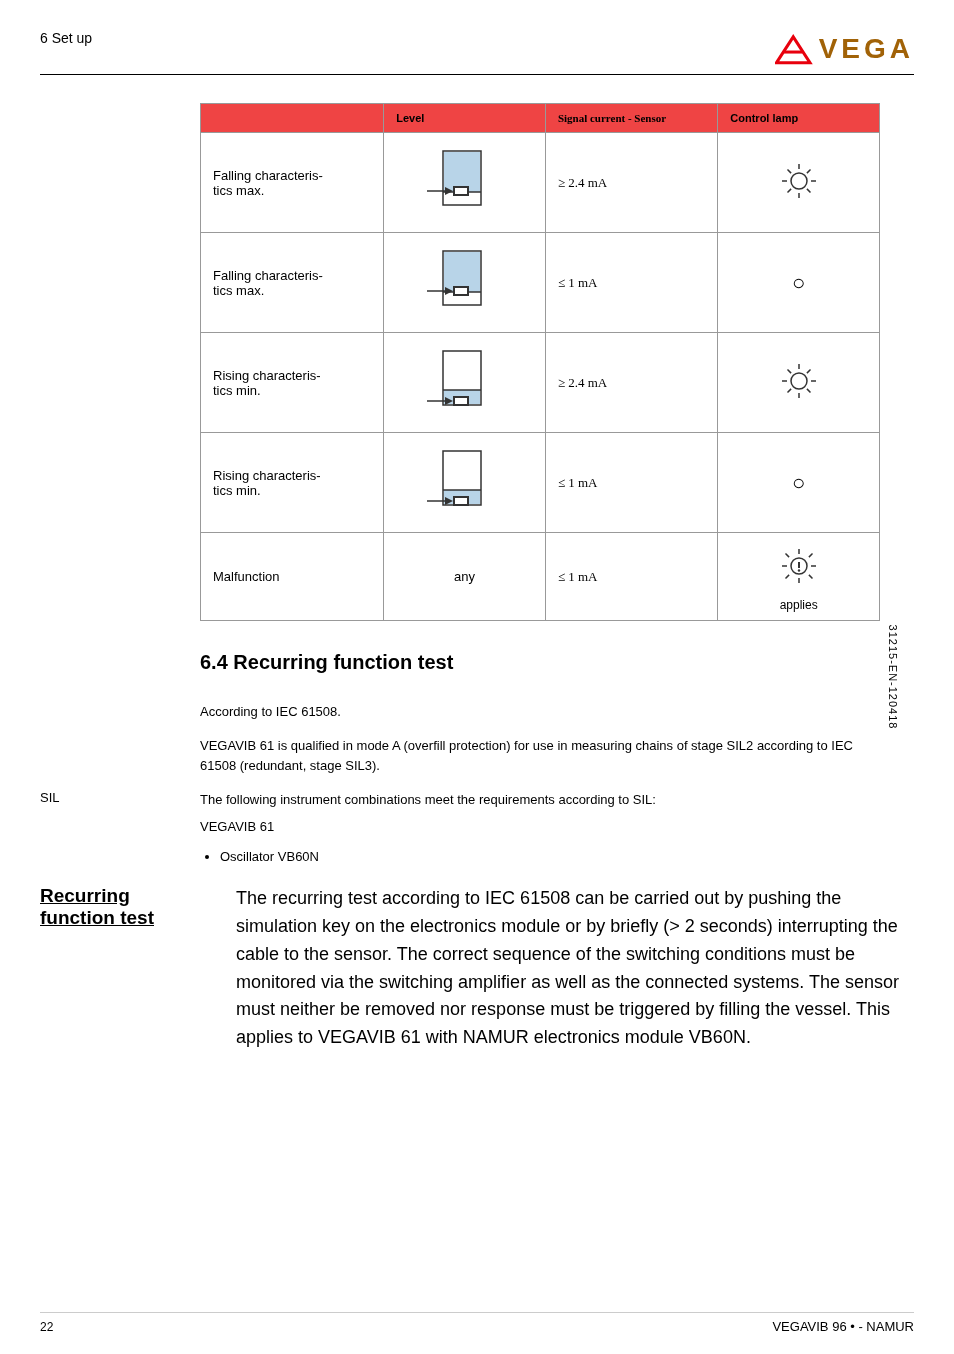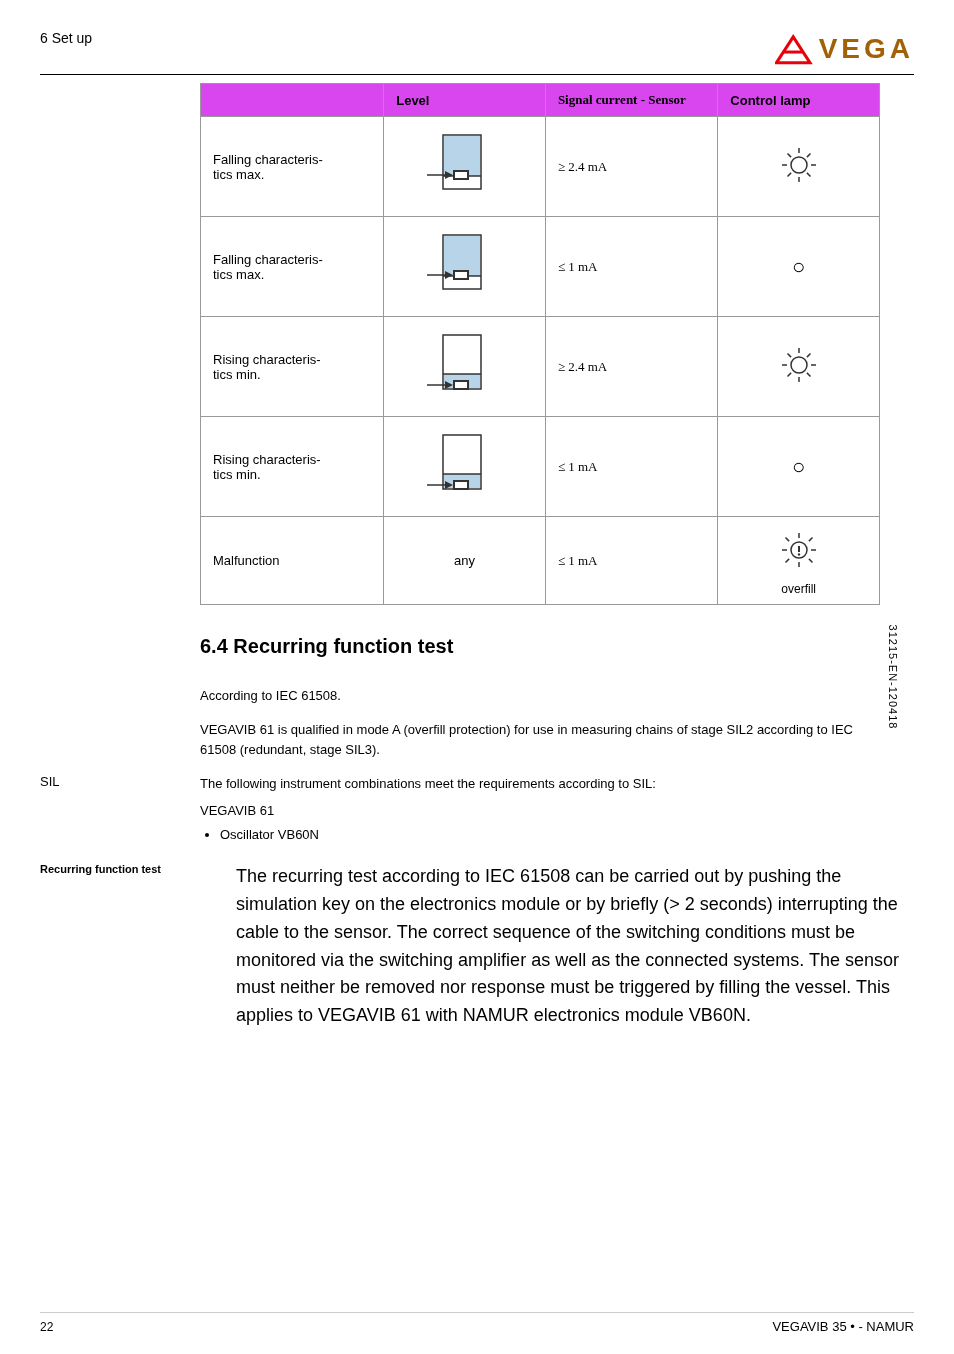--- a/index.html
+++ b/index.html
@@ -18,21 +18,21 @@
       min-height: 1354px;
       padding: 30px 40px 40px 40px;
       position: relative;
     }
 
     
     .page-header {
       display: flex;
       justify-content: space-between;
       align-items: flex-start;
-      margin-bottom: 8px;
+      margin-bottom: 28px;
       border-bottom: 1.5px solid #000;
       padding-bottom: 6px;
     }
     .header-section-title {
       font-size: 14px;
       font-weight: normal;
     }
 
     
     .vega-logo {
@@ -59,22 +59,22 @@
       margin-bottom: 30px;
       width: 680px;
     }
     .main-table th, .main-table td {
       border: 1px solid #999;
       padding: 8px 12px;
       vertical-align: middle;
     }
     .main-table th {
       font-weight: bold;
-      font-size: 13px;
-      background: #d946ef;
+      font-size: 11px;
+      background: #ef4444;
       text-align: left;
     }
     .main-table td {
       font-size: 13px;
     }
     .col-label { width: 170px; }
     .col-level { width: 150px; text-align: center; }
     .col-signal { width: 160px; font-family: Liberation Serif, serif; }
     .col-lamp { width: 150px; text-align: center; }
 
@@ -127,40 +127,41 @@
       font-size: 13px;
       padding-top: 0;
       margin-left: 0;
     }
     .sil-content {
       flex: 1;
       font-size: 13px;
       line-height: 1.55;
     }
     .sil-content p { margin-bottom: 6px; }
-    .sil-content .vegavib { margin-bottom: 4px; }
+    .sil-content .vegavib { margin-bottom: 10px; }
     .sil-content ul {
       margin-left: 20px;
       margin-top: 4px;
     }
     .sil-content ul li {
       list-style: disc;
       margin-bottom: 4px;
     }
 
     .recurring-block {
       display: flex;
       margin-bottom: 14px;
       gap: 0;
     }
     .recurring-label {
       width: 160px;
       flex-shrink: 0;
       font-weight: bold;
-      font-size: 11px;
+      font-size: 19px;
+      text-decoration: underline;
     }
     .recurring-content {
       flex: 1;
       font-size: 18px;
       line-height: 1.55;
       margin-left: 36px;
     }
 
     
     .page-footer {
@@ -351,21 +352,21 @@
               <line x1="42" y1="25" x2="47" y2="25" stroke="#333" stroke-width="1.5"></line>
 
               <line x1="16.5" y1="12.5" x2="20.1" y2="16.1" stroke="#333" stroke-width="1.5"></line>
               <line x1="39.9" y1="33.9" x2="43.5" y2="37.5" stroke="#333" stroke-width="1.5"></line>
               <line x1="43.5" y1="12.5" x2="39.9" y2="16.1" stroke="#333" stroke-width="1.5"></line>
               <line x1="16.5" y1="37.5" x2="20.1" y2="33.9" stroke="#333" stroke-width="1.5"></line>
 
               <line x1="30" y1="21" x2="30" y2="27" stroke="#333" stroke-width="2"></line>
               <circle cx="30" cy="29.5" r="1.2" fill="#333"></circle>
             </svg>
-            <span class="flash-label">overfill</span>
+            <span class="flash-label">applies</span>
           </div>
         </td>
       </tr>
     </tbody>
   </table>
 
   <div style="margin-left:0; margin-bottom: 20px;">
     <h2 class="section-heading">6.4  Recurring function test</h2>
     <div class="section-content">
       <p>According to IEC 61508.</p>
@@ -388,16 +389,16 @@
       <div class="recurring-content">
         <p>The recurring test according to IEC 61508 can be carried out by pushing the simulation key on the electronics module or by briefly (&gt; 2 seconds) interrupting the cable to the sensor. The correct sequence of the switching conditions must be monitored via the switching amplifier as well as the connected systems. The sensor must neither be removed nor response must be triggered by filling the vessel. This applies to VEGAVIB 61 with NAMUR electronics module VB60N.</p>
       </div>
     </div>
   </div>
 
   <div class="side-text">31215-EN-120418</div>
 
   <div class="page-footer">
     <span class="footer-page">22</span>
-    <span class="footer-product">VEGAVIB 35 • - NAMUR</span>
+    <span class="footer-product">VEGAVIB 96 • - NAMUR</span>
   </div>
 
 </div>
 
 </body></html>

